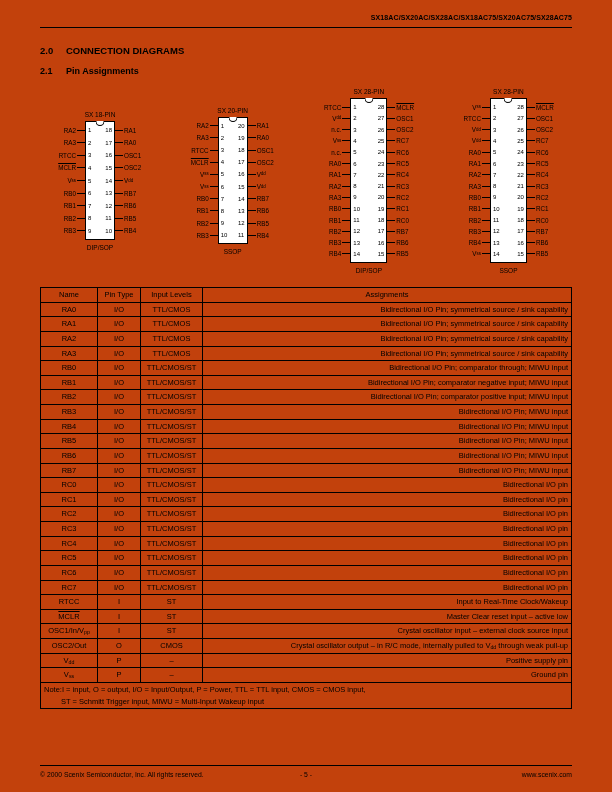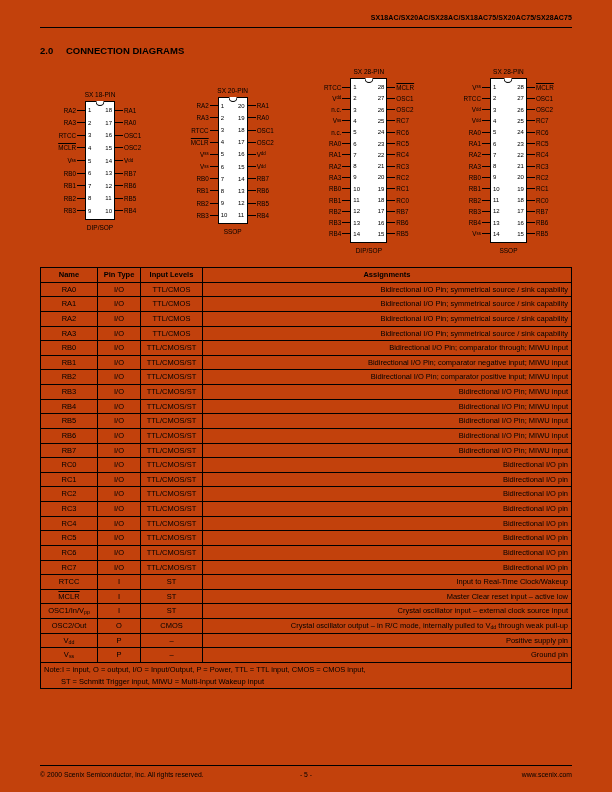--- a/index.html
+++ b/index.html
@@ -39,21 +39,21 @@
            border-radius:0 0 10px 10px; }
   .chip18 { --rh:12.6px; }
   .chip20 { --rh:12.2px; }
   .chip28 { --rh:11.3px; }
 
   sub { font-size:0.7em; vertical-align:-0.25em; line-height:0; }
   .ov { text-decoration:overline; }
 
   .pin-table { width:100%; border-collapse:collapse; margin-top:7px; font-size:7.5px; }
   .pin-table th, .pin-table td { border:1px solid #000; padding:1px 3px; vertical-align:middle; line-height:1.55; }
-  .pin-table th { font-weight:bold; text-align:center; }
+  .pin-table th { font-weight:normal; text-align:center; }
   .pin-table td.c-name, .pin-table td.c-type, .pin-table td.c-levels { text-align:center; }
   .pin-table td.c-desc { text-align:right; }
   .c-note { padding:1px 3px 2px 3px;margin-top:14px; }
   .note2 { padding-left:17px; }
 
   .doc-footer { position:absolute; left:40px; right:40px; bottom:14px; border-top:1px solid #000;
                 padding-top:5px; display:flex; font-size:6.8px; align-items:baseline; }
   .f-left { flex:1.4; text-align:left; }
   .f-center { flex:0.6; text-align:center; }
   .f-right { flex:1.4; text-align:right; }
@@ -62,20 +62,23 @@
 <body>
 
 <div class="page">
   <div class="content">
 
     <div class="doc-header">SX18AC/SX20AC/SX28AC/SX18AC75/SX20AC75/SX28AC75</div>
     <div class="header-rule"></div>
 
     <div class="sec-h1">
       <span class="hnum">2.0</span><span>CONNECTION DIAGRAMS</span>
+    </div>
+    <div class="sec-h2">
+      <span class="hnum">2.1</span><span>Pin Assignments</span>
     </div>
 
     <div class="diagrams">
 
       <div class="chip-block chip18">
         <div class="chip-title">SX 18-PIN</div>
         <div class="chip-wrap">
           <div class="pcol pnames left outer-col">
 
           <div class="pin-name">RA2</div>

